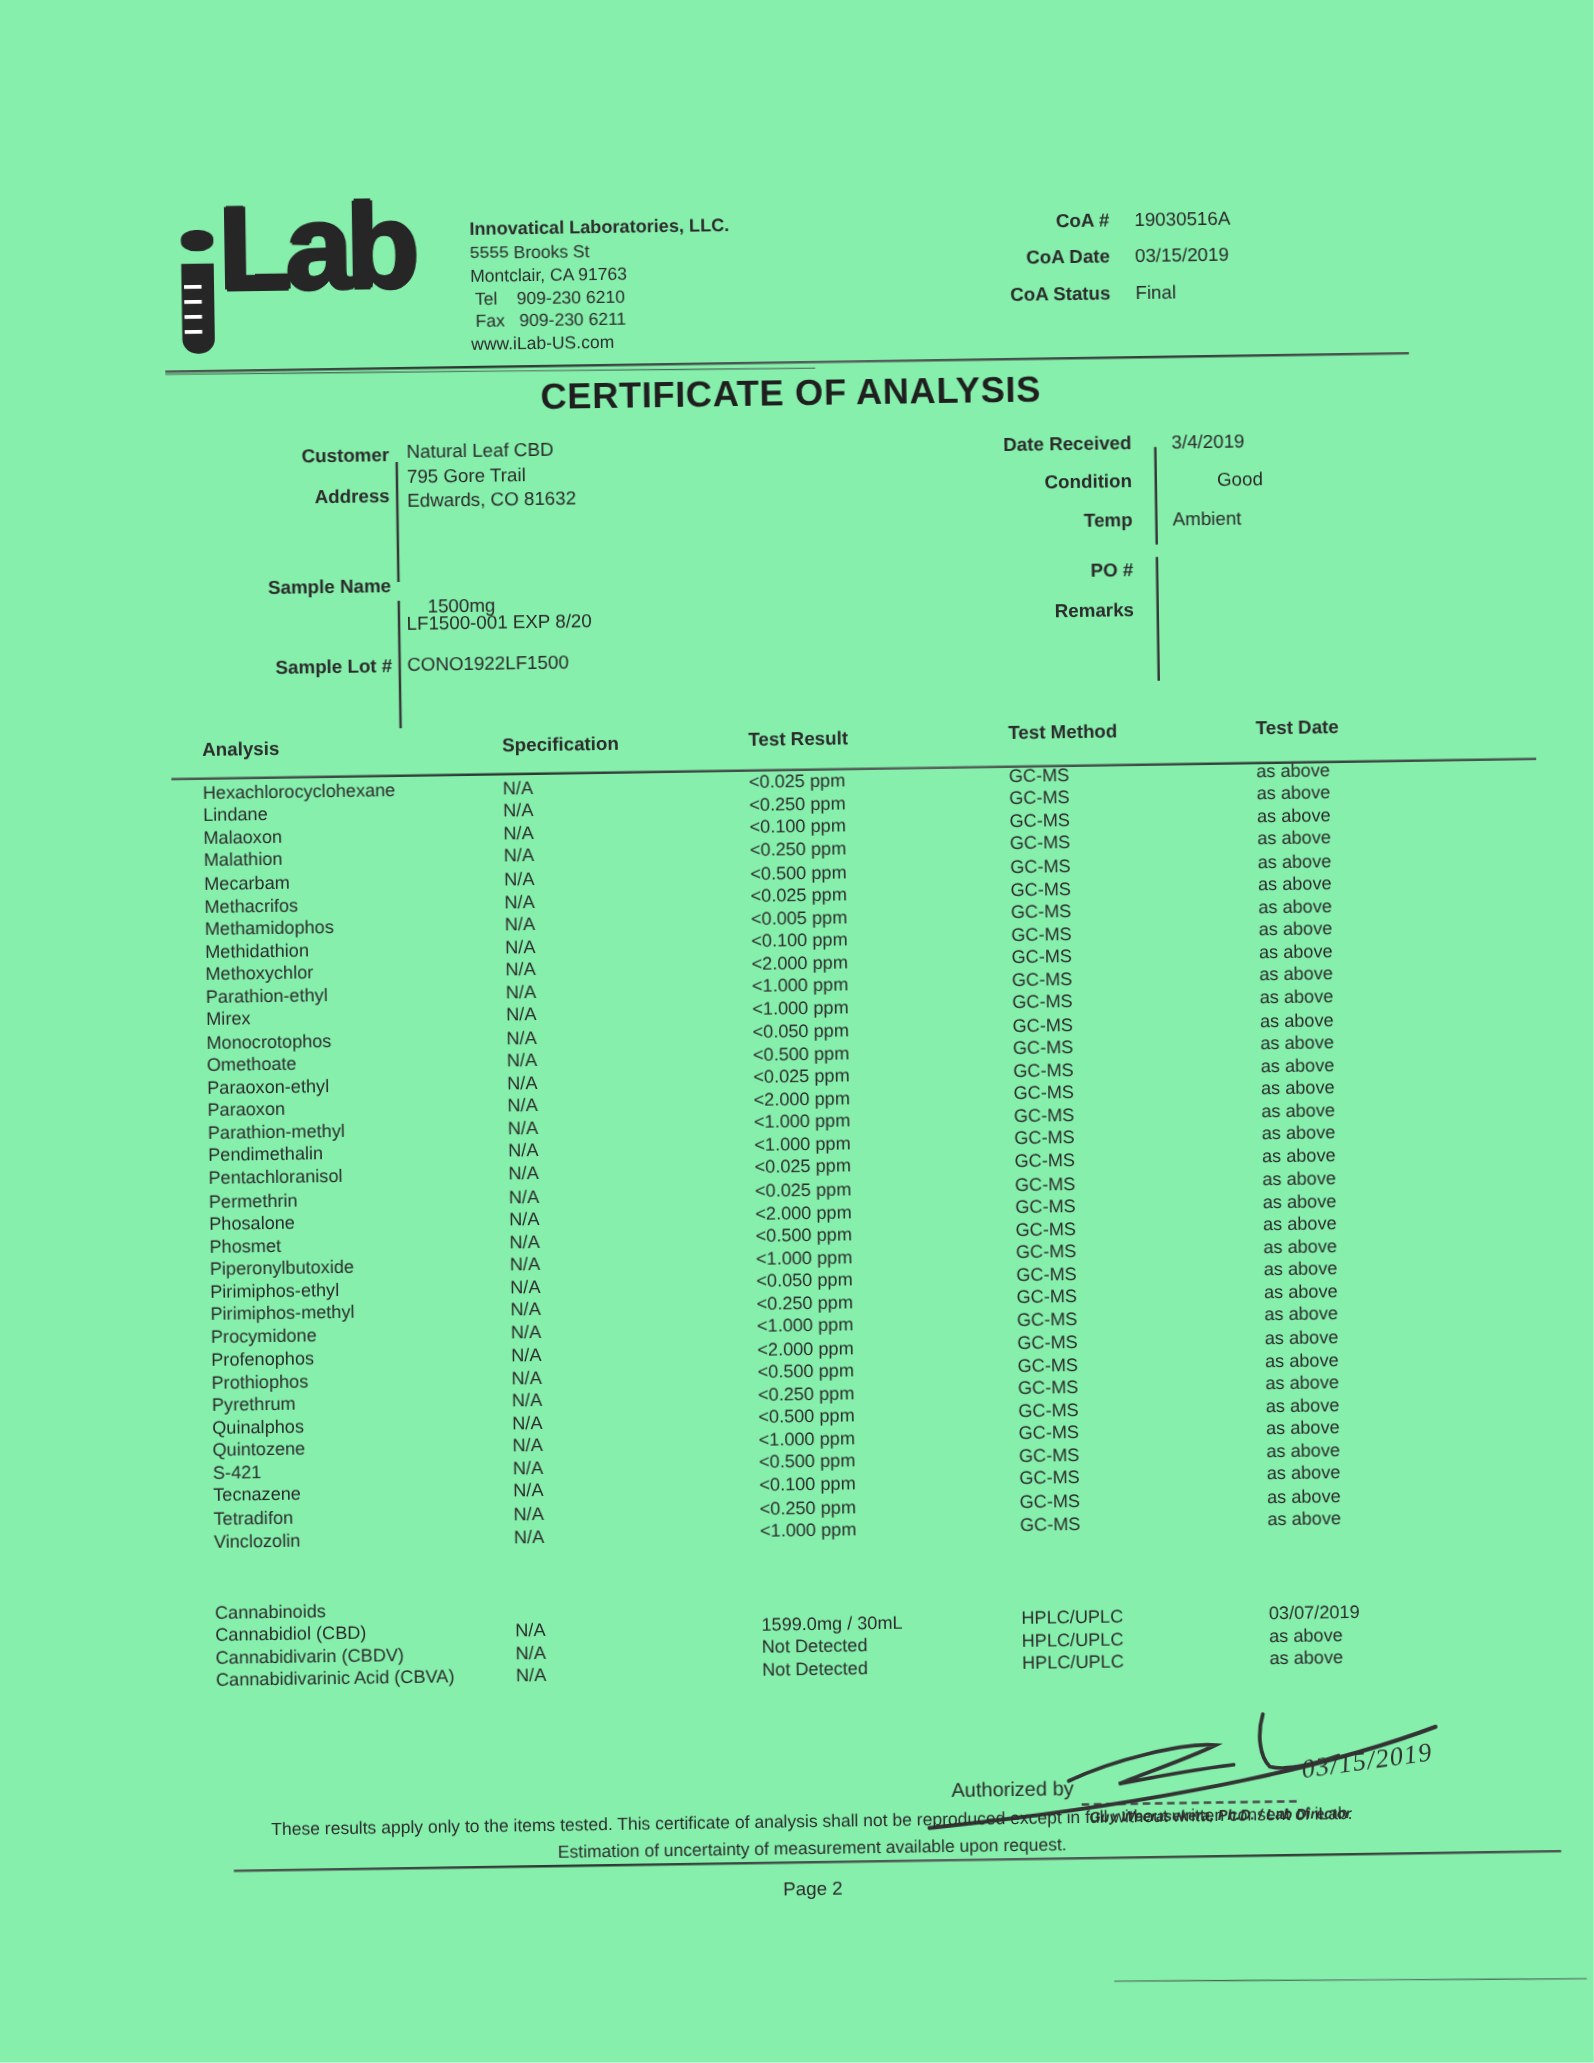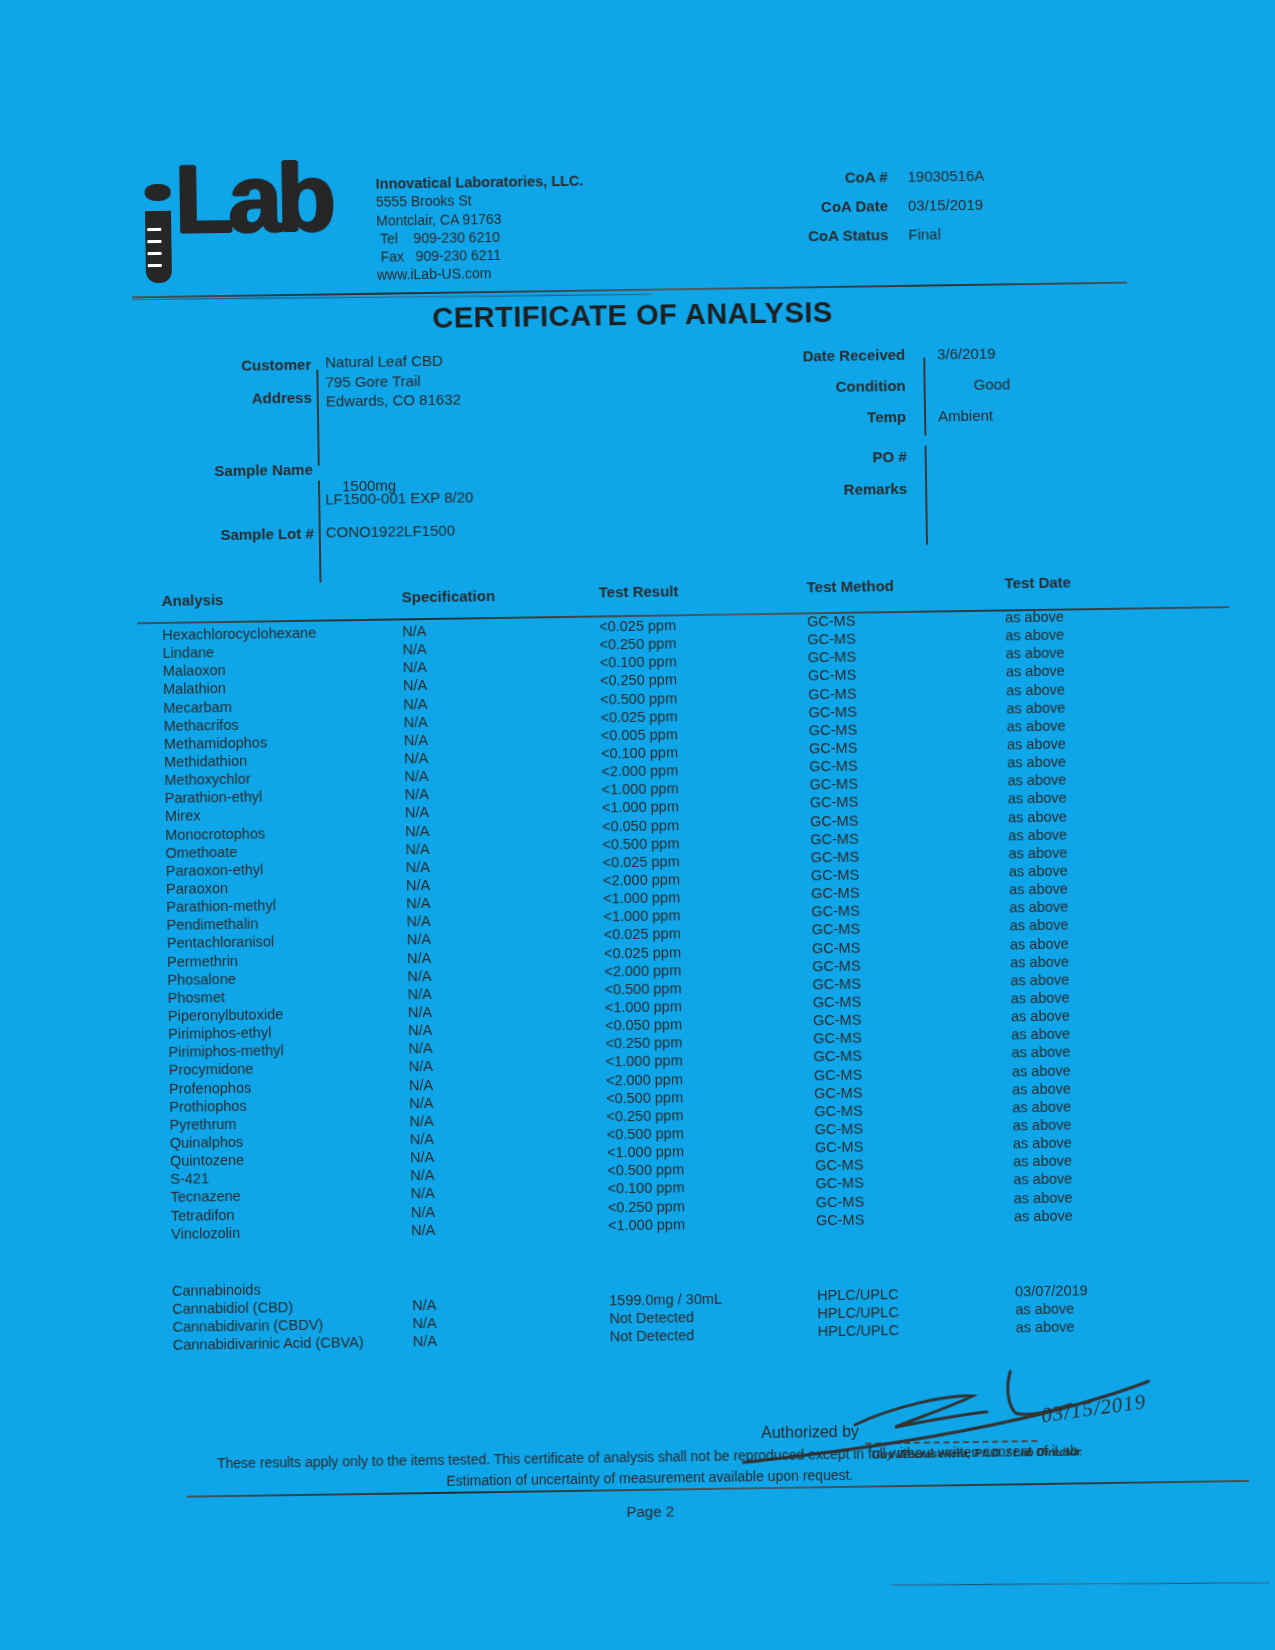--- a/index.html
+++ b/index.html
@@ -1,18 +1,18 @@
 <!DOCTYPE html>
 <html><head>
 <meta charset="utf-8">
 <style>
   * { margin:0; padding:0; box-sizing:border-box; }
   html,body { width:1275px; height:1650px; background:#ffffff; overflow:hidden;
     font-family:"Liberation Sans", sans-serif; color:#2b2b2b; }
-  .page { position:absolute; inset:0; background:#0ea5e9; }
+  .page { position:absolute; inset:0; background:#86efac; }
   .tilt { position:absolute; inset:0; transform:rotate(-0.85deg); transform-origin:160px 820px;
           filter:blur(0.22px); }
   .abs { position:absolute; }
   .pre { white-space:pre; }
 
   
   .logo { left:152px; top:172px; width:200px; height:116px; }
   .tube { position:absolute; left:0; top:12px; width:30px; height:100px; }
   .tube .dot { position:absolute; left:2px; top:0; width:26px; height:17px; background:#262626; border-radius:45%; }
   .tube .stem { position:absolute; left:2px; top:27px; width:26px; height:72px; background:#262626; border-radius:0 0 12px 12px; }
@@ -113,21 +113,21 @@
     <div>Edwards, CO 81632</div>
   </div>
 
   <div class="abs flabel" style="left:712px; top:357px; width:200px;">Date Received</div>
   <div class="abs flabel" style="left:712px; top:388px; width:200px;">Condition</div>
   <div class="abs flabel" style="left:712px; top:419px; width:200px;">Temp</div>
   <div class="abs flabel" style="left:712px; top:459px; width:200px;">PO #</div>
   <div class="abs flabel" style="left:712px; top:491px; width:200px;">Remarks</div>
   <div class="vline" style="left:930px; top:369px; height:78px;"></div>
   <div class="vline" style="left:930px; top:457px; height:99px;"></div>
-  <div class="abs fval" style="left:944px; top:357px;">3/6/2019</div>
+  <div class="abs fval" style="left:944px; top:357px;">3/4/2019</div>
   <div class="abs fval" style="left:980px; top:388px;">Good</div>
   <div class="abs fval" style="left:944px; top:419px;">Ambient</div>
   <div class="abs fval" style="left:944px; top:459px;"></div>
   <div class="abs fval" style="left:944px; top:491px;"></div>
 
   <div class="abs flabel" style="left:140px; top:463px; width:178px;">Sample Name</div>
   <div class="vline" style="left:323px; top:483px; height:102px;"></div>
   <div class="abs fval" style="left:347px; top:461px;margin-top:19px;">1500mg</div>
   <div class="abs fval" style="left:330px; top:493px;">LF1500-001 EXP 8/20</div>
   <div class="abs flabel" style="left:140px; top:527px; width:178px;">Sample Lot #</div>

